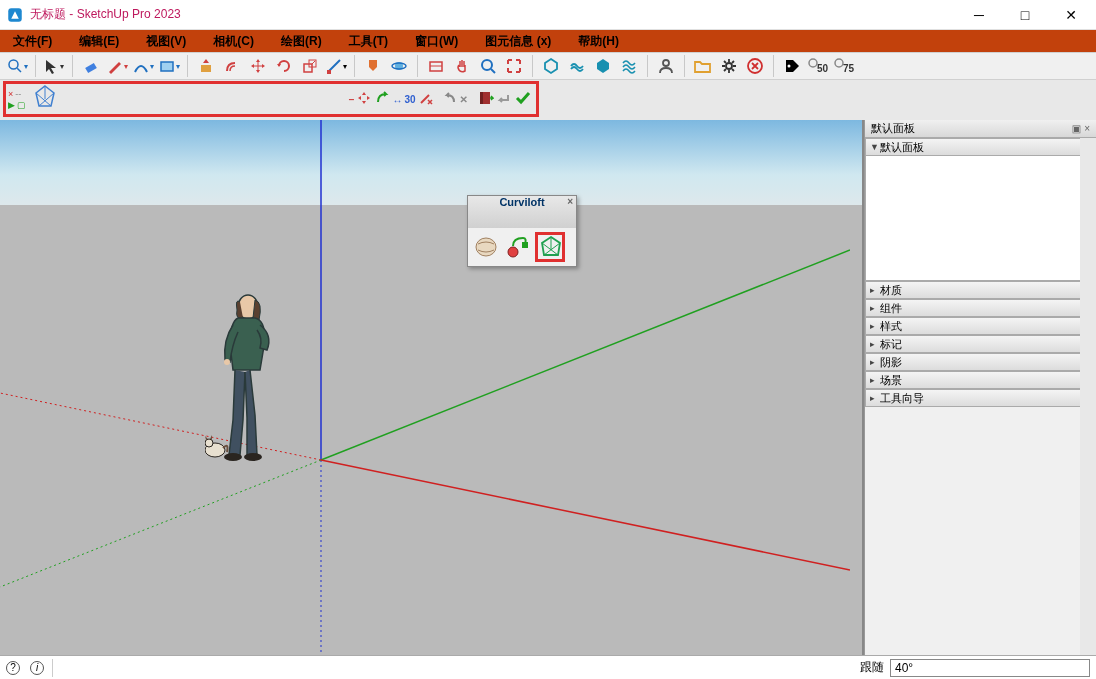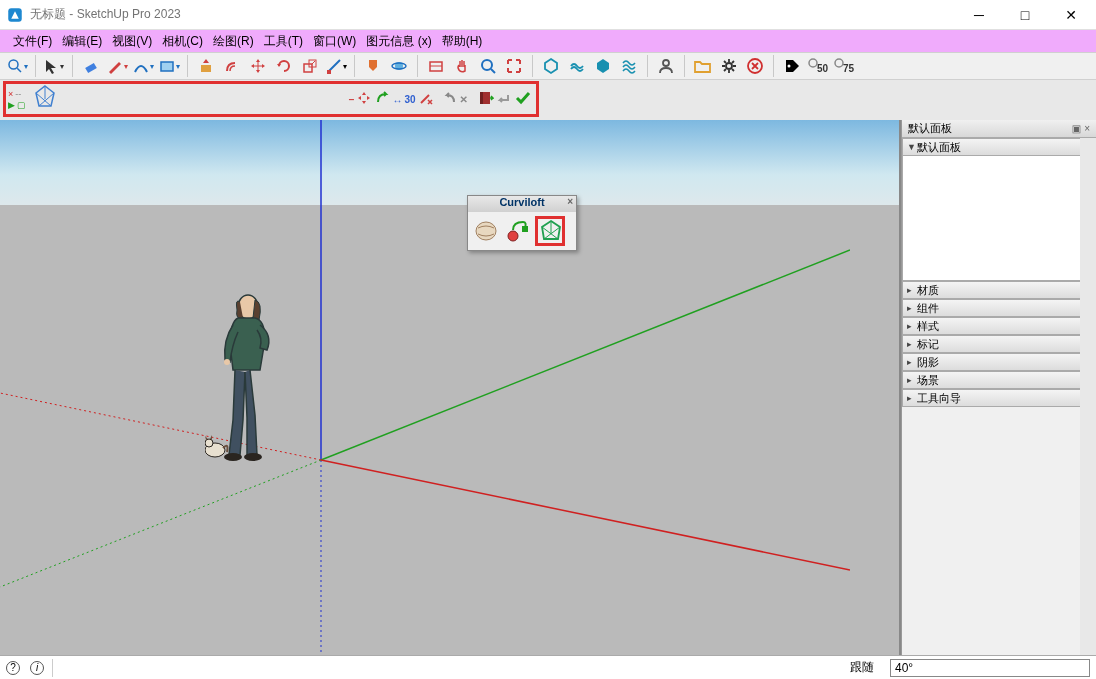--- a/index.html
+++ b/index.html
@@ -1,55 +1,55 @@
 <!DOCTYPE html>
 <html><head>
 <meta charset="utf-8">
 <style>
 * { box-sizing: border-box; margin: 0; padding: 0; font-family: "Microsoft YaHei", "SimSun", sans-serif; }
 body { width: 1096px; height: 679px; overflow: hidden; background: #fff; }
 .titlebar { height: 30px; background: #fff; display: flex; align-items: center; padding: 0 2px; border-bottom: 1px solid #e0e0e0; }
 .titlebar .logo { width: 18px; height: 18px; margin: 0 6px 0 4px; }
-.titlebar .title { font-size: 12px; color: #737373; }
+.titlebar .title { font-size: 12px; color: #be185d; }
 .titlebar .winbtns { margin-left: auto; display: flex; }
 .titlebar .winbtn { width: 46px; height: 30px; display: flex; align-items: center; justify-content: center; font-size: 14px; }
-.menubar { height: 22px; display: flex; align-items: center; padding: 0 8px; gap: 0; font-size: 12px; background: #f0abfc; }
+.menubar { height: 22px; display: flex; align-items: center; padding: 0 8px; gap: 17px; font-size: 12px; background: #c2410c; font-weight: bold; }
 .menubar span { padding: 2px 5px; }
 .toolbar1 { height: 28px; background: #f0f0f0; border-top: 1px solid #d0d0d0; border-bottom: 1px solid #d0d0d0; display: flex; align-items: center; padding: 0 6px; gap: 4px; }
 .tb-sep { width: 1px; height: 22px; background: #c8c8c8; margin: 0 3px; }
 .tb-icon { width: 22px; height: 22px; display: flex; align-items: center; justify-content: center; border-radius: 2px; }
 .toolbar2 { height: 40px; background: #e8e8e8; display: flex; align-items: center; position: relative; }
 .tb2-box { position: absolute; left: 3px; top: 1px; width: 536px; height: 36px; border: 3px solid #e03030; display: flex; align-items: center; }
 .tb2-left { display: flex; flex-direction: column; font-size: 9px; margin-left: 2px; gap: 1px; }
 .tb2-left .row { display: flex; align-items: center; gap: 2px; }
 .tb2-poly { margin-left: 8px; }
 .tb2-right { margin-left: auto; display: flex; align-items: center; gap: 2px; margin-right: 4px; font-size: 10px; }
 .tb2-40 { color: #3060d0; font-weight: bold; margin-left: 2px; }
 .content { display: flex; height: 535px; }
 .viewport { flex: 1; position: relative; background: #b8b9ba; overflow: hidden; border-right: 2px solid #888; }
 .sky { position: absolute; top: 0; left: 0; right: 0; height: 110px; background: linear-gradient(#7db8e0, #d0e8f0, #e8e8e8); }
 .ground { position: absolute; top: 85px; left: 0; right: 0; bottom: 0; background: #bababa; }
 .curviloft { position: absolute; left: 467px; top: 75px; width: 110px; background: #f0f0f0; border: 1px solid #888; box-shadow: 2px 2px 4px rgba(0,0,0,0.3); }
-.curviloft .cv-title { height: 16px; background: linear-gradient(#e8e8e8, #d0d0d0); font-size: 11px; font-weight: bold; text-align: center; color: #003366; position: relative; }
+.curviloft .cv-title { height: 32px; background: linear-gradient(#e8e8e8, #d0d0d0); font-size: 11px; font-weight: bold; text-align: center; color: #003366; position: relative; }
 .curviloft .cv-title .x { position: absolute; right: 3px; top: 0; font-size: 10px; color: #666; }
 .curviloft .cv-body { display: flex; padding: 4px 3px; gap: 2px; }
 .cv-btn { width: 30px; height: 30px; display: flex; align-items: center; justify-content: center; border: 1px solid transparent; }
 .cv-btn.sel { border: 3px solid #e03030; }
-.rightpanel { width: 195px; background: #f0f0f0; display: flex; flex-direction: column; border-left: 1px solid #999; }
+.rightpanel { width: 232px; background: #f0f0f0; display: flex; flex-direction: column; border-left: 1px solid #999; }
 .rp-header { height: 18px; background: linear-gradient(#f0f0f0,#d8d8d8); font-size: 11px; padding: 2px 6px; border-bottom: 1px solid #aaa; display: flex; align-items: center; }
 .rp-header .icons { margin-left: auto; display: flex; gap: 3px; font-size: 10px; color: #666; }
 .rp-section { height: 18px; background: linear-gradient(#f4f4f4,#dcdcdc); border: 1px solid #aaa; font-size: 11px; display: flex; align-items: center; padding: 0 4px; }
 .rp-section .arrow { width: 10px; font-size: 9px; color: #444; }
 .rp-section .x { margin-left: auto; font-size: 10px; color: #888; }
 .rp-body { background: #fff; border: 1px solid #aaa; border-top: none; padding: 6px 8px; font-size: 12px; font-weight: bold; }
 .rp-fill { flex: 1; background: #fff; border: 1px solid #aaa; border-top: none; min-height: 50px; }
 .statusbar { height: 24px; border-top: 1px solid #aaa; display: flex; align-items: center; font-size: 12px; padding: 0 6px; background: #fff; }
 .statusbar .sb-sep { width:1px; height:18px; background:#ccc; margin:0 8px; }
 .statusbar .sb-follow { margin-left: auto; font-family: Liberation Mono, monospace; }
-.statusbar .sb-input { width: 200px; height: 18px; border: 1px solid #888; background: #fff; padding: 0 4px; font-size: 12px; margin-left: 16px; }
+.statusbar .sb-input { width: 200px; height: 18px; border: 1px solid #888; background: #fff; padding: 0 4px; font-size: 12px; margin-left: 6px; }
 .person { position: absolute; left: 205px; top: 170px; }
 .scrollbar-v { position: absolute; right: 0; top: 18px; bottom: 0; width: 16px; background: #e8e8e8; }
 </style>
 </head>
 <body>
 
 <div class="titlebar">
   <svg class="logo" viewBox="0 0 24 24">
       <rect x="3" y="3" width="18" height="18" fill="#1e88d0" rx="4"></rect>
       <path d="M7 17 L12 7 L17 17 Z" fill="#fff"></path>

